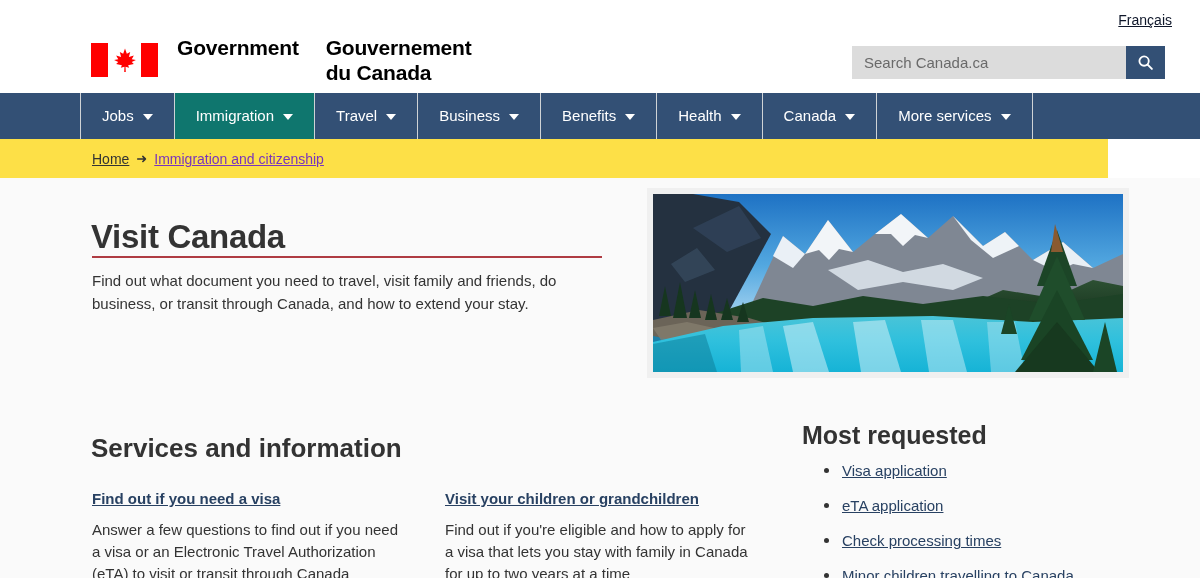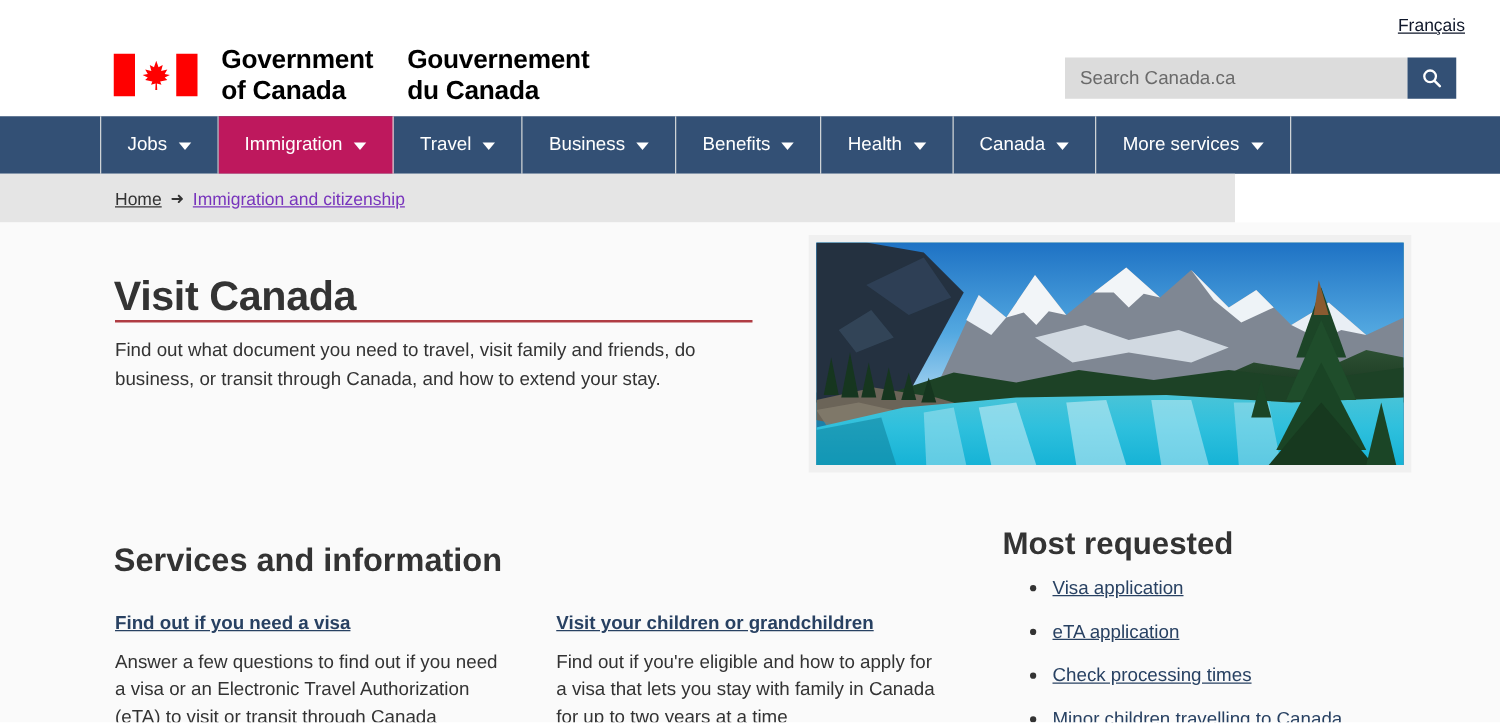--- a/index.html
+++ b/index.html
@@ -145,38 +145,38 @@
     align-items: center;
     justify-content: center;
     gap: 9px;
     color: #ffffff;
     font-size: 15px;
     line-height: 18px;
     white-space: nowrap;
     border-right: 1px solid #cfd3d6;
     cursor: pointer;
   }
-  .nav-item.active { background: #be185d; }
+  .nav-item.active { background: #0f766e; }
   .nav-caret {
     display: inline-block;
     width: 0; height: 0;
     border-left: 5px solid transparent;
     border-right: 5px solid transparent;
     border-top: 6px solid #ffffff;
     position: relative;
     top: 1px;
   }
 
   
   .breadcrumb-band {
     position: absolute;
     top: 139px; left: 0;
-    width: 988px;
+    width: 1108px;
     height: 39px;
-    background: #e5e5e5;
+    background: #fde047;
   }
   .breadcrumb {
     position: absolute;
     top: 11px;
     left: 92px;
     display: flex;
     align-items: center;
     gap: 7px;
     font-size: 14px;
     line-height: 18px;
@@ -320,21 +320,20 @@
       <div class="flag">
         <div class="bar-l"></div>
         <div class="bar-r"></div>
         <svg class="leaf" viewBox="0 0 100 100">
           <path fill="#ff0000" d="M50 6 L57 26 L70 19 L65 38 L84 33 L76 47 L92 50 L76 58 L84 65 L62 70 L66 80 L52 76 L53 96 L47 96 L48 76 L34 80 L38 70 L16 65 L24 58 L8 50 L24 47 L16 33 L35 38 L30 19 L43 26 Z"></path>
         </svg>
       </div>
       <div class="brand-text">
         <div>
           <div>Government</div>
-          <div>of Canada</div>
         </div>
         <div>
           <div>Gouvernement</div>
           <div>du Canada</div>
         </div>
       </div>
     </div>
 
     <div class="search-wrap">
       <input class="search-input" type="text" placeholder="Search Canada.ca" style="">

